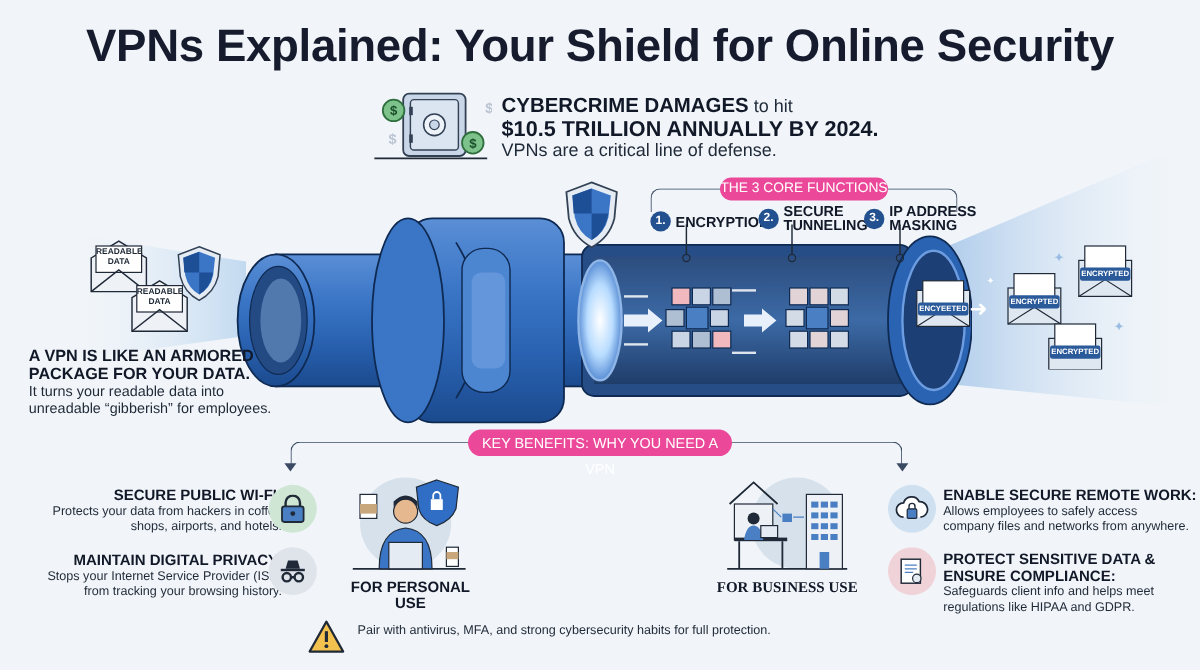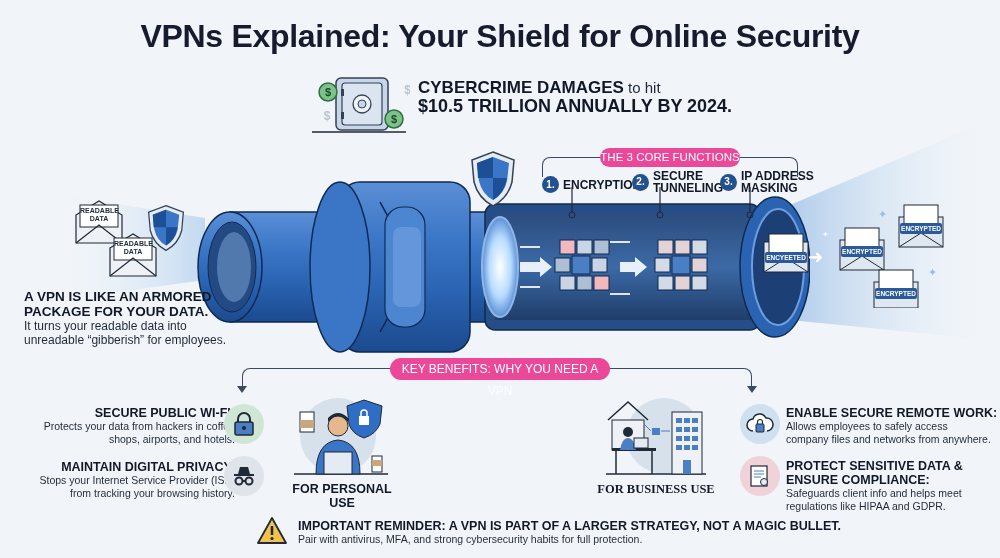--- a/index.html
+++ b/index.html
@@ -1,19 +1,19 @@
 <!DOCTYPE html>
 <html><head>
 <meta charset="utf-8">
 <style>
   * { box-sizing: border-box; margin: 0; padding: 0; }
   html, body { width: 1000px; height: 558px; overflow: hidden; }
   body { background: #f1f5f9; font-family: "Liberation Sans", sans-serif; color: #111827; position: relative; }
   .abs { position: absolute; }
-  .title { left: 0; top: 18px; width: 1000px; text-align: center; font-size: 32px; font-weight: bold; color: #161b2e; letter-spacing: -0.3px; }
+  .title { left: 0; top: 18px; width: 1000px; text-align: center; font-size: 38px; font-weight: bold; color: #161b2e; letter-spacing: -0.3px; }
   .stat-text { left: 418px; top: 79px; line-height: 17px; }
   .stat-text .b { font-weight: bold; font-size: 17px; color: #111827; }
   .stat-text .n { font-size: 15px; color: #1f2937; }
   .pill { background: #ec4899; color: #fff; font-weight: normal; border-radius: 14px; text-align: center; font-size: 12px; }
   .bracket { border: 1.5px solid #3b4a63; border-bottom: none; border-radius: 8px 8px 0 0; }
   .func { font-weight: bold; font-size: 12px; line-height: 12px; color: #111827; display: flex; align-items: center; }
   .num { width: 17px; height: 17px; border-radius: 50%; background: #23508f; color: #fff; font-size: 10px; display: inline-flex; align-items: center; justify-content: center; margin-right: 4px; flex-shrink: 0; }
   .left-caption { left: 24px; top: 289px; }
   .left-caption .b { font-weight: bold; font-size: 13.5px; line-height: 15px; color: #111827; }
   .left-caption .n { font-size: 12px; line-height: 14px; color: #1f2937; }
@@ -46,20 +46,21 @@
     <text x="20" y="22" font-size="11" text-anchor="middle" font-weight="bold" fill="#1b4d2a" font-family="Liberation Sans, sans-serif">$</text>
     <circle cx="86" cy="45" r="9" fill="#7cc28a" stroke="#2f6f3e" stroke-width="1.5"></circle>
     <text x="86" y="49" font-size="11" text-anchor="middle" font-weight="bold" fill="#1b4d2a" font-family="Liberation Sans, sans-serif">$</text>
     <text x="19" y="46" font-size="12" text-anchor="middle" font-weight="bold" fill="#b9c3d1" font-family="Liberation Sans, sans-serif">$</text>
     <text x="103" y="20" font-size="12" text-anchor="end" font-weight="bold" fill="#b9c3d1" font-family="Liberation Sans, sans-serif">$</text>
   </svg>
 </div>
 <div class="abs stat-text">
   <div><span class="b">CYBERCRIME DAMAGES</span><span class="n"> to hit</span></div>
   <div class="b" style="font-size:18px;line-height:20px;">$10.5 TRILLION ANNUALLY BY 2024.</div>
+  <div class="n">VPNs are a critical line of defense.</div>
 </div>
 
 <div class="abs bracket" style="left:542px;top:157px;width:256px;height:20px;"></div>
 <div class="abs pill" style="left:600px;top:148px;width:140px;height:19px;line-height:19px;font-size:11.5px;">THE 3 CORE FUNCTIONS</div>
 
 <div class="abs func" style="left:542px;top:176px;">
   <span class="num">1.</span>
   <span>ENCRYPTION</span>
 </div>
 <div class="abs func" style="left:632px;top:170px;">
@@ -375,15 +376,14 @@
 </div>
 
 <div class="abs" style="left:256px;top:516px;width:32px;height:30px;">
   <svg width="32" height="30" viewBox="0 0 32 30">
       <path d="M16 2 L30 27 L2 27 Z" fill="#f2c14e" stroke="#1f2937" stroke-width="1.8" stroke-linejoin="round"></path>
       <rect x="14.7" y="10" width="2.6" height="9" fill="#1f2937"></rect>
       <circle cx="16" cy="22.5" r="1.6" fill="#1f2937"></circle>
     </svg>
 </div>
 <div class="abs reminder" style="left:298px;top:519px;">
-  <div class="b">IMPORTANT REMINDER: A VPN IS PART OF A LARGER STRATEGY, NOT A MAGIC BULLET.</div>
   <div class="n">Pair with antivirus, MFA, and strong cybersecurity habits for full protection.</div>
 </div>
 
 </body></html>

